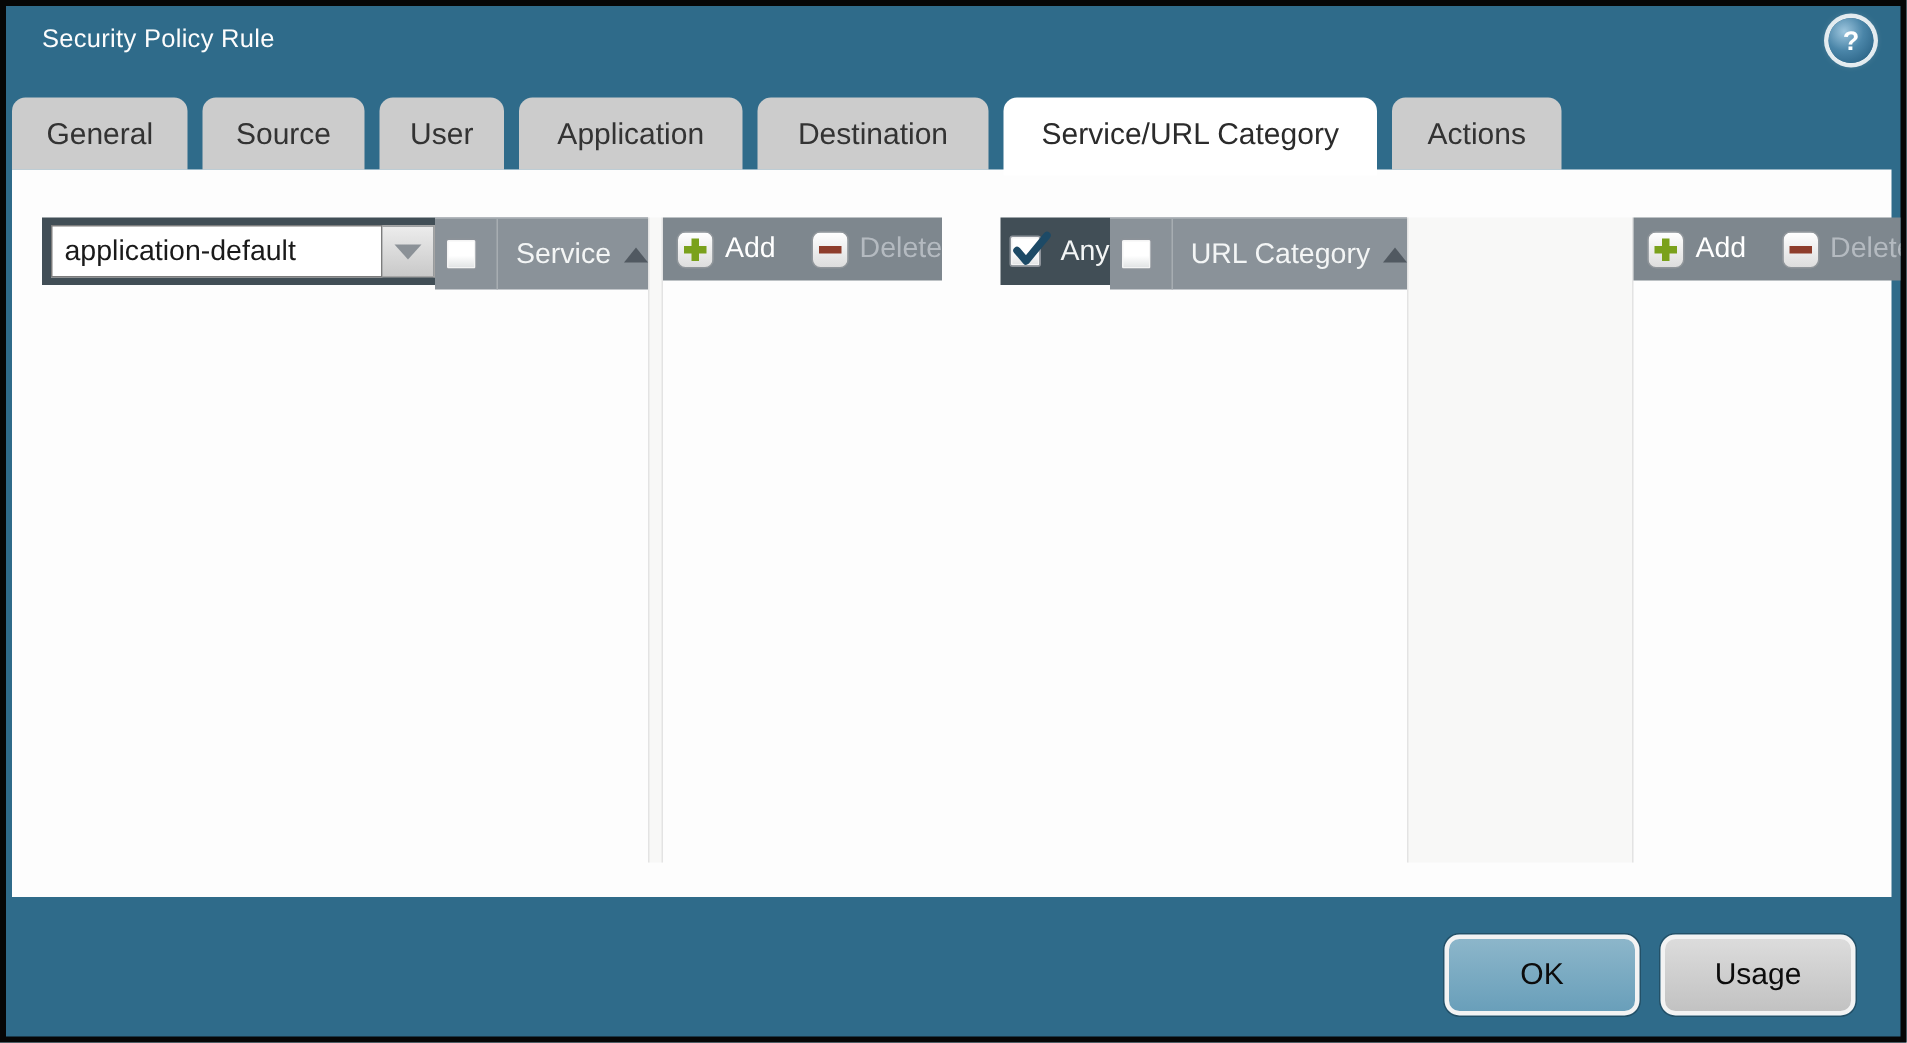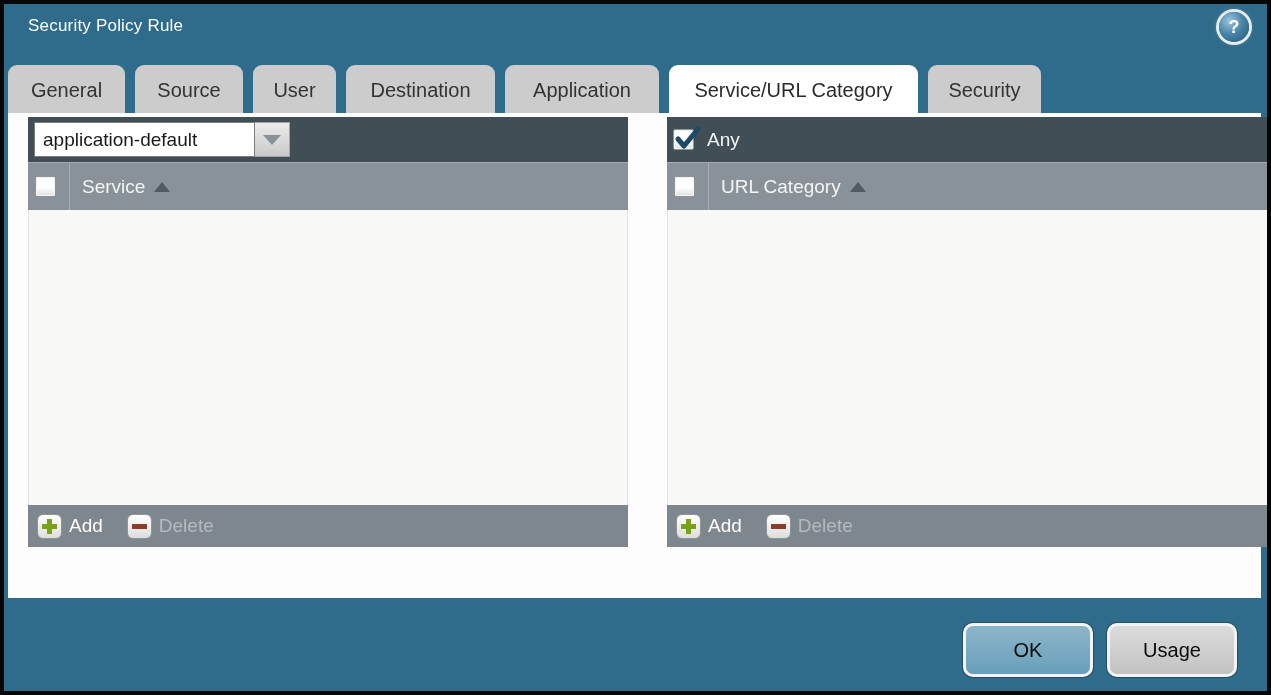--- a/index.html
+++ b/index.html
@@ -31,21 +31,21 @@
   .tab:nth-child(1){width:117px}.tab:nth-child(2){width:108px}.tab:nth-child(3){width:83px}
   .tab:nth-child(4){width:149px}.tab:nth-child(5){width:154px}.tab:nth-child(6){width:249px}
   .tab:nth-child(7){width:113px}.tab:nth-child(8){width:101px}
 
   
   .content {
     position: absolute; left: 4px; top: 109px; width: 1253px; height: 485px;
     background: #fdfdfd; z-index: 2;
   }
 
-  .panel { position: absolute; top: 4px; display: flex; flex-direction: column; }
+  .panel { position: absolute; top: 32px; display: flex; flex-direction: row; }
   .panel-left  { left: 20px;  width: 600px; height: 430px; }
   .panel-right { left: 627px; width: 608px; height: 430px; margin-left: 32px; }
 
   .panel-top {
     height: 45px; background: #414E56; display: flex; align-items: center;
     padding-left: 6px; flex: 0 0 auto;
   }
   .panel-header {
     height: 48px; background: #8A9299; border-top: 1px solid #a3aaaf;
     display: flex; align-items: center; padding-left: 7px; flex: 0 0 auto;
@@ -117,24 +117,24 @@
 
 <div class="dialog">
 
   <div class="title">Security Policy Rule</div>
   <div class="help-icon">?</div>
 
   <div class="tabbar">
     <div class="tab">General</div>
     <div class="tab">Source</div>
     <div class="tab">User</div>
+    <div class="tab">Application</div>
     <div class="tab">Destination</div>
-    <div class="tab">Application</div>
     <div class="tab active">Service/URL Category</div>
-    <div class="tab">Security</div>
+    <div class="tab">Actions</div>
   </div>
 
   <div class="content">
 
     <div class="panel panel-left">
       <div class="panel-top">
         <div class="combo">
           <input class="combo-input" type="text" value="application-default" style="">
           <div class="combo-btn">
             <span class="tri-down"></span>

